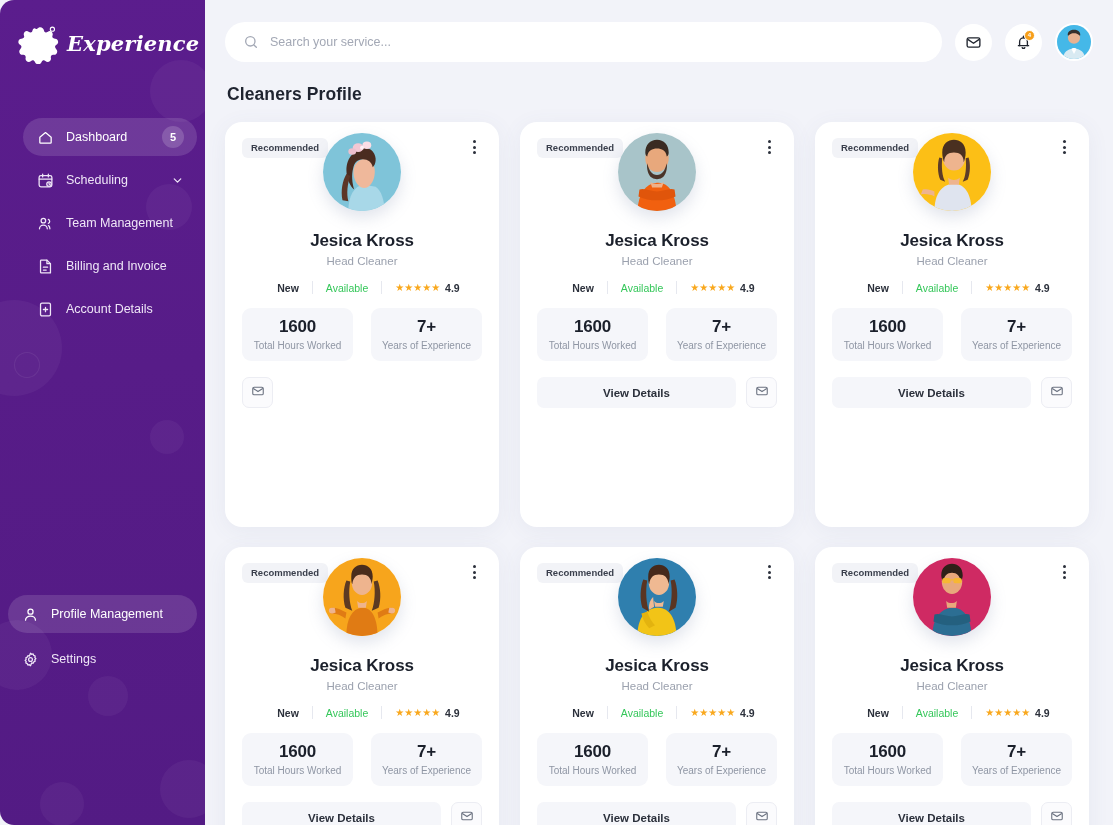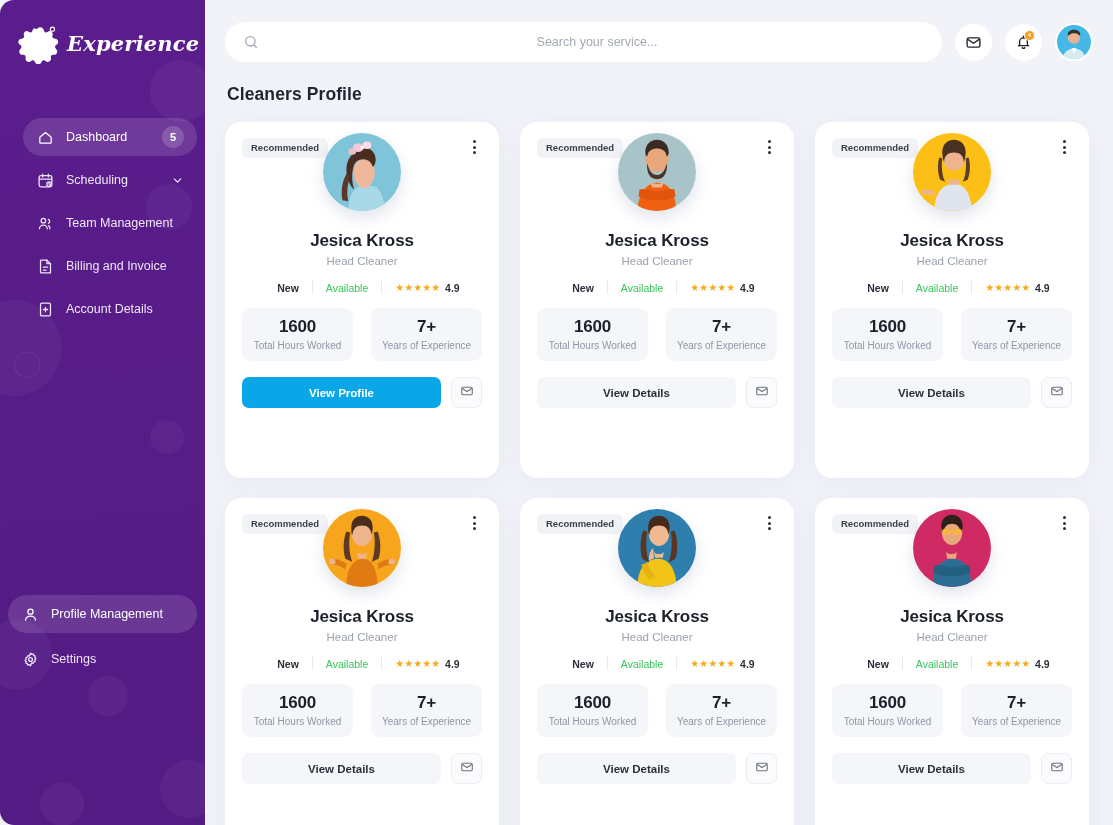--- a/index.html
+++ b/index.html
@@ -115,21 +115,20 @@
     gap: 10px;
     padding: 0 18px;
   }
   .search .s-ico { width: 17px; height: 17px; flex: 0 0 17px; color: #9aa0ae; }
   .search input {
     border: 0; outline: 0; background: transparent;
     font-family: "Liberation Sans", sans-serif;
     font-size: 12.5px;
     color: #3a3f4c;
     width: 100%;
-    text-align: center;
   }
   .search input::placeholder { color: #a3a8b5; }
 
   .icon-btn {
     width: 37px; height: 37px; flex: 0 0 37px;
     border-radius: 50%;
     background: #ffffff;
     display: flex; align-items: center; justify-content: center;
     position: relative;
     cursor: pointer;
@@ -169,21 +168,21 @@
     margin-top: 17px;
     display: grid;
     grid-template-columns: repeat(3, 274px);
     gap: 20px 21px;
   }
 
   
   .card {
     position: relative;
     width: 274px;
-    height: 356px;
+    height: 405px;
     background: #ffffff;
     border-radius: 17px;
     box-shadow: 0 4px 22px rgba(90,100,140,0.07);
     padding: 16px 17px 0 17px;
   }
   .card-top { display: flex; align-items: flex-start; justify-content: space-between; height: 22px; }
   .rec-badge {
     background: #f2f3f7;
     color: #3a3f4c;
     font-size: 9.5px;
@@ -471,21 +470,20 @@
           <div class="stat">
             <div class="v">1600</div>
             <div class="l">Total Hours Worked</div>
           </div>
           <div class="stat">
             <div class="v">7+</div>
             <div class="l">Years of Experience</div>
           </div>
         </div>
         <div class="actions">
-          <button class="btn-main primary">View Profile</button>
           <div class="btn-mail">
             <span>
               <svg width="14" height="14" viewBox="0 0 24 24" fill="none" stroke="#6b7280" stroke-width="1.9" stroke-linecap="round" stroke-linejoin="round">
                 <rect x="3" y="5.5" width="18" height="13" rx="2.4"></rect>
                   <path d="M4.5 8l7.5 5 7.5-5"></path>
               </svg>
             </span>
           </div>
         </div>
       </article>

